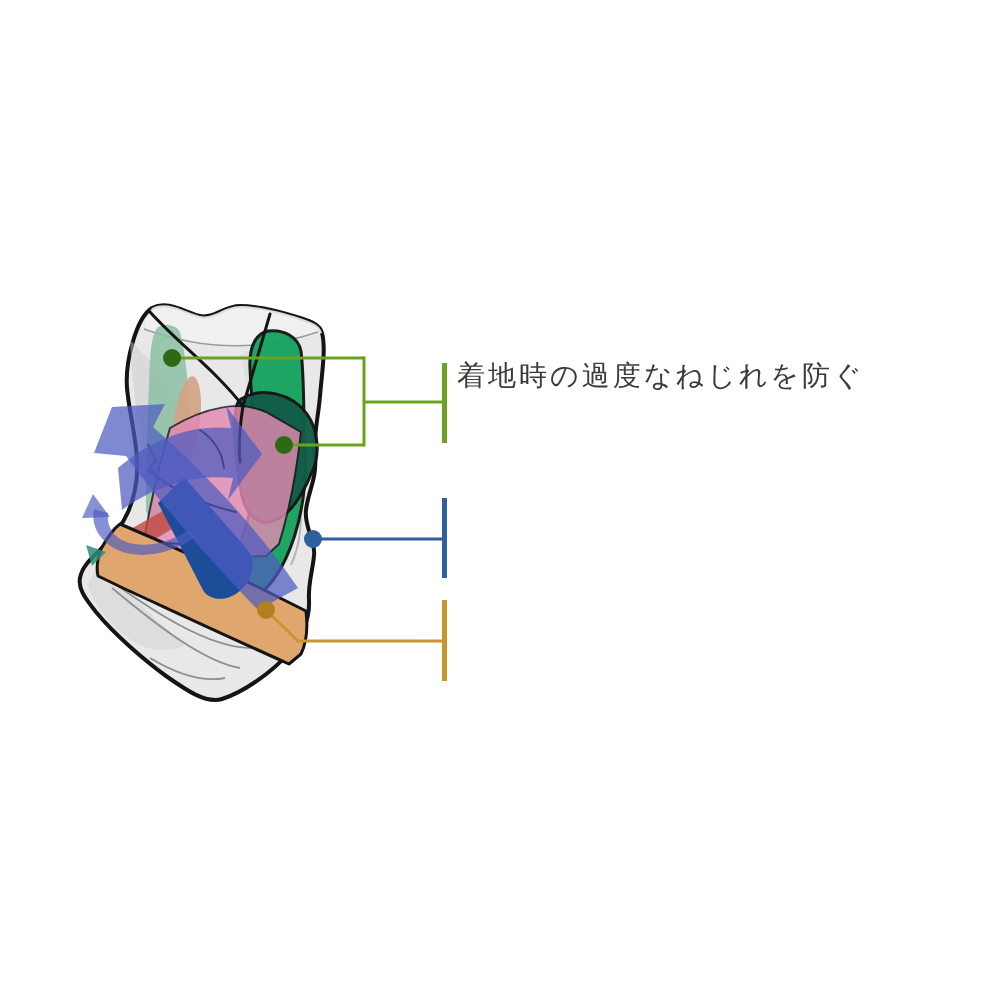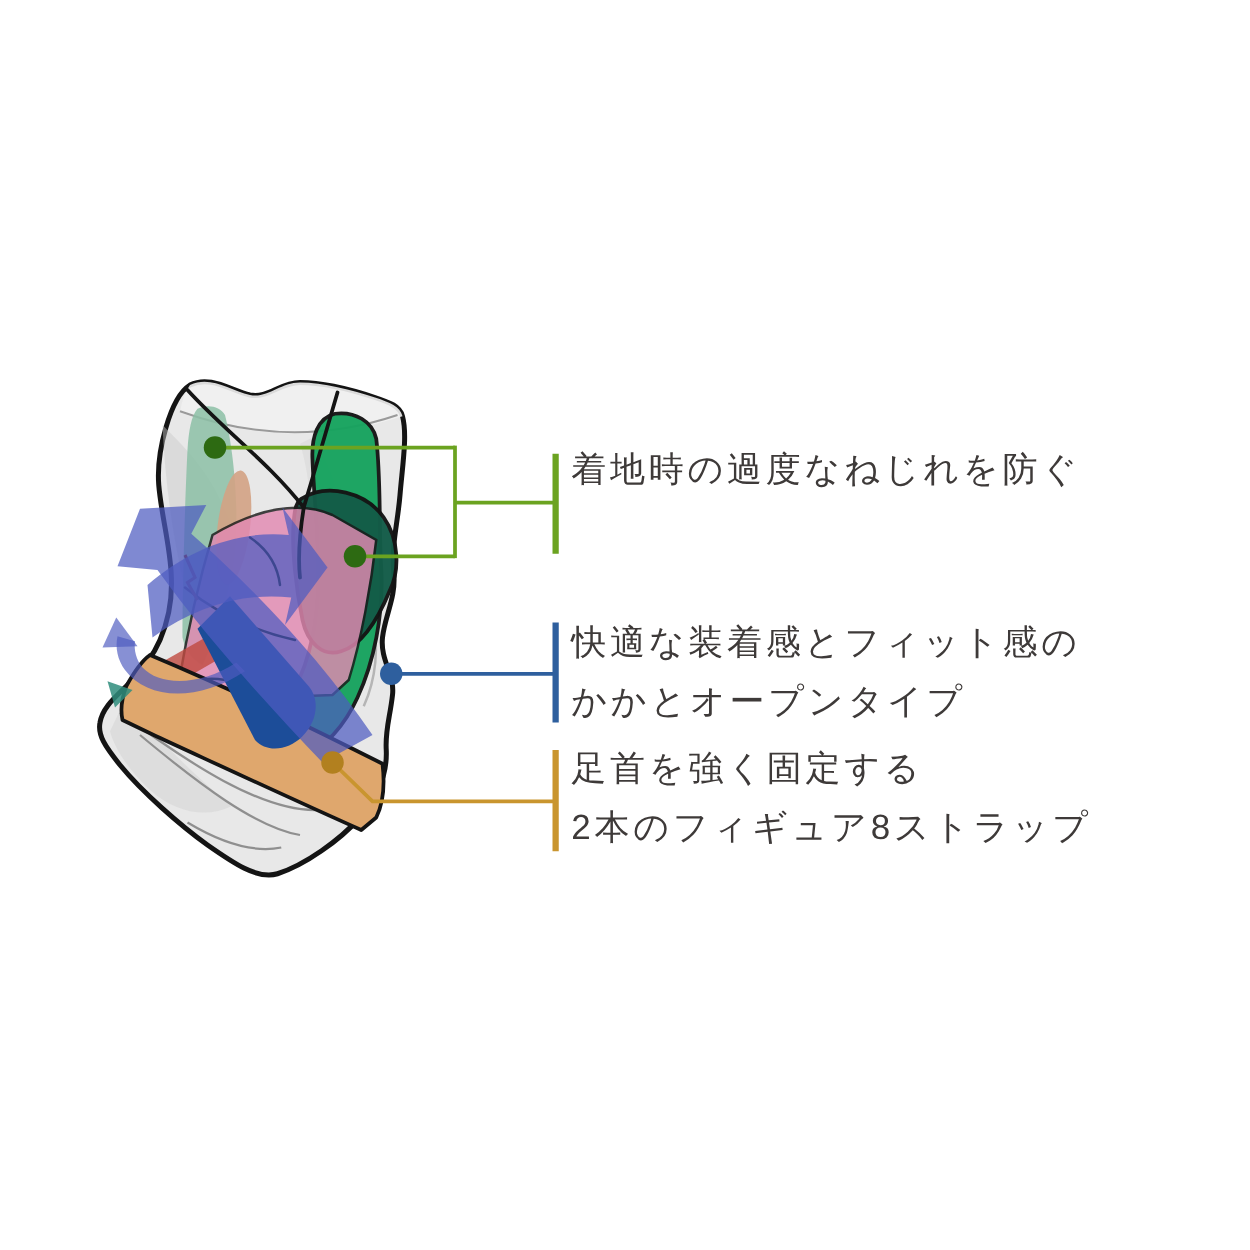--- a/index.html
+++ b/index.html
@@ -131,22 +131,14 @@
     <g fill="none" stroke-width="3" stroke="#c9952f">
       <polyline points="266,610 298,641 444,641"></polyline>
       <rect x="442" y="600" width="5" height="81" stroke="none" fill="#c9952f"></rect>
     </g>
     <circle cx="266" cy="610" r="9" stroke="none" fill="#b2801f"></circle>
   </svg>
 
   <div class="ann-text" id="ann-text-1" style="color: rgb(62, 58, 57);">
     <span class="ln">着地時の過度なねじれを防ぐ</span>
   </div>
-  <div class="ann-text" id="ann-text-2" style="color: rgb(62, 58, 57);">
-    <span class="ln">快適な装着感とフィット感の</span>
-    <span class="ln">かかとオープンタイプ</span>
-  </div>
-  <div class="ann-text" id="ann-text-3" style="color: rgb(62, 58, 57);">
-    <span class="ln">足首を強く固定する</span>
-    <span class="ln">2本のフィギュア8ストラップ</span>
-  </div>
 
 </div>
 
 </body></html>

